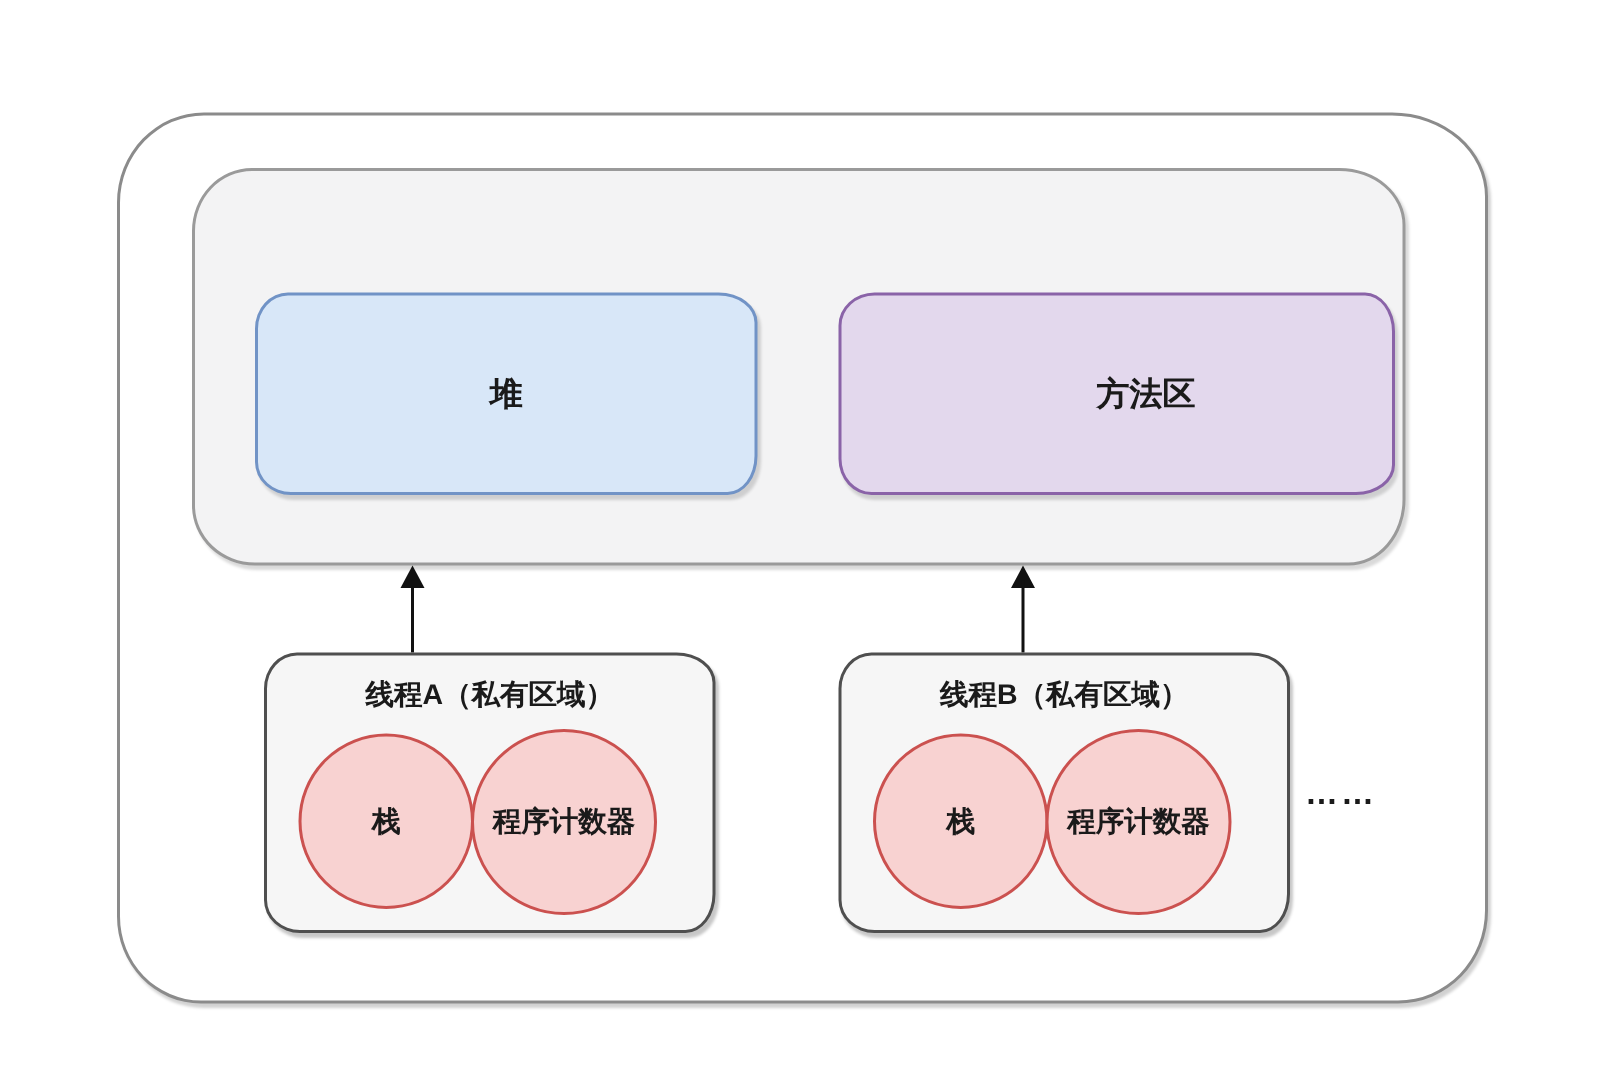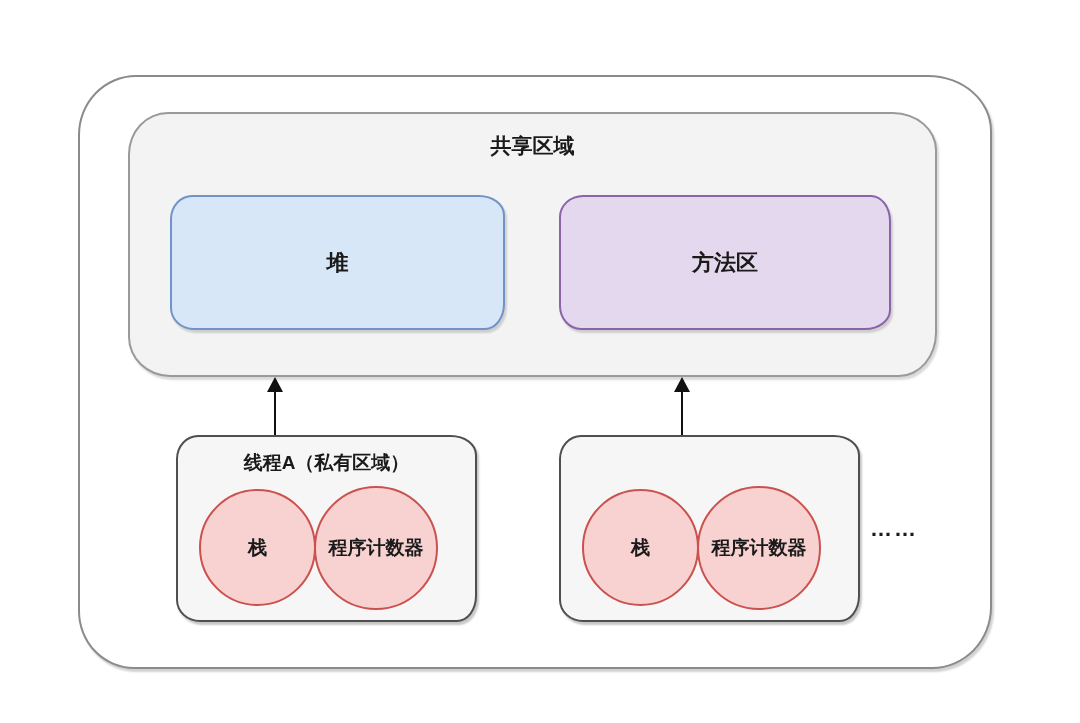--- a/index.html
+++ b/index.html
@@ -83,20 +83,21 @@
     height: 131px;
     background: #e3d8ed;
     border: 2px solid #8a63a8;
     border-radius: 24px 20px 26px 22px / 22px 26px 20px 24px;
     box-shadow: 2px 3px 2px rgba(0,0,0,0.15);
     display: flex;
     align-items: center;
     justify-content: center;
     font-size: 22px;
     font-weight: bold;
+    padding-left: 39px;
   }
   
   .arrow-up {
     position: absolute;
     width: 16px;
     height: 58px;
   }
   .arrow-up .shaft {
     position: absolute;
     left: 7px;
@@ -177,40 +178,40 @@
 </style>
 </head>
 <body>
 
 <div class="canvas">
 
 
   <div class="process-box"></div>
 
   <div class="shared-box">
-    <div class="shared-label">共享区域</div>
     <div class="heap-box">堆</div>
     <div class="method-box">方法区</div>
   </div>
 
   <div class="arrow-up arrow-a">
     <span class="head"></span>
     <span class="shaft"></span>
   </div>
   <div class="arrow-up arrow-b">
     <span class="head"></span>
     <span class="shaft"></span>
   </div>
 
   <div class="thread-box thread-a">
     <div class="thread-label">线程A（私有区域）</div>
     <div class="circle circle-stack">栈</div>
     <div class="circle circle-pc">程序计数器</div>
   </div>
 
   <div class="thread-box thread-b">
+    <div class="thread-label">线程B（私有区域）</div>
     <div class="circle circle-stack">栈</div>
     <div class="circle circle-pc">程序计数器</div>
   </div>
 
   <div class="ellipsis">……</div>
 
 </div>
 
 </body></html>

